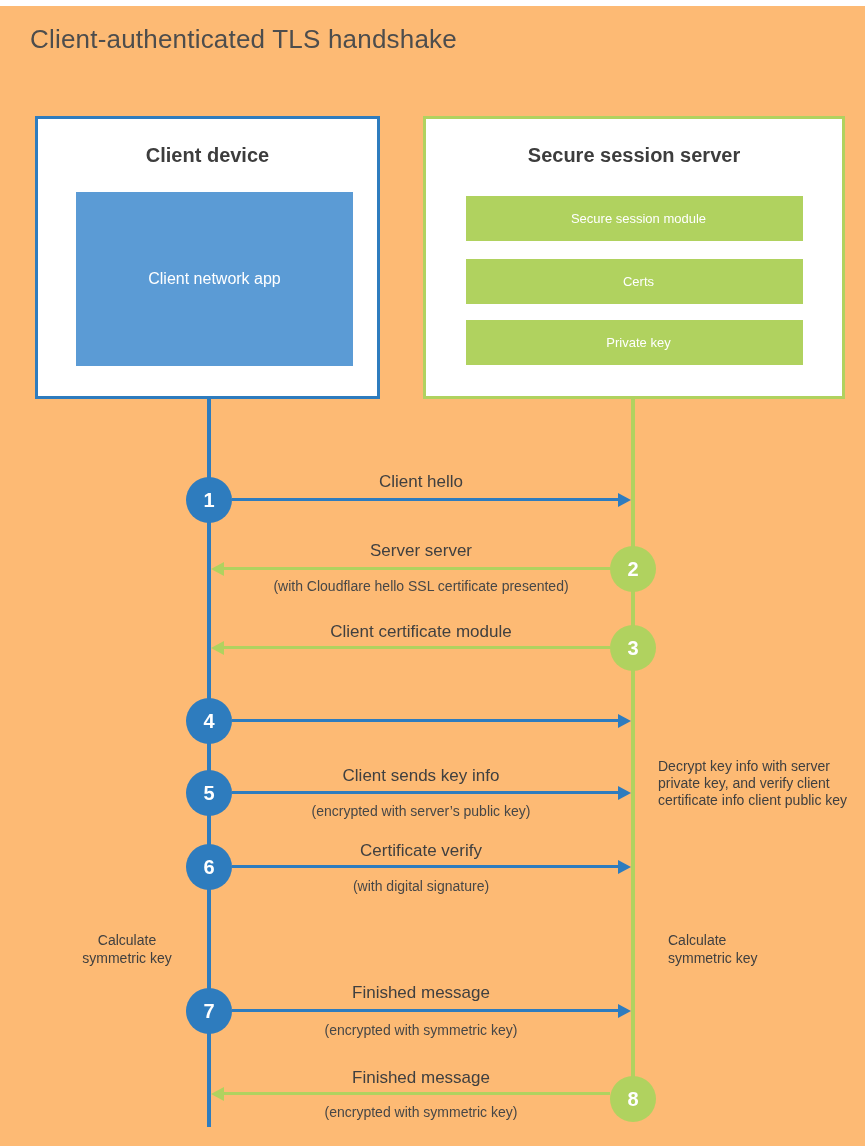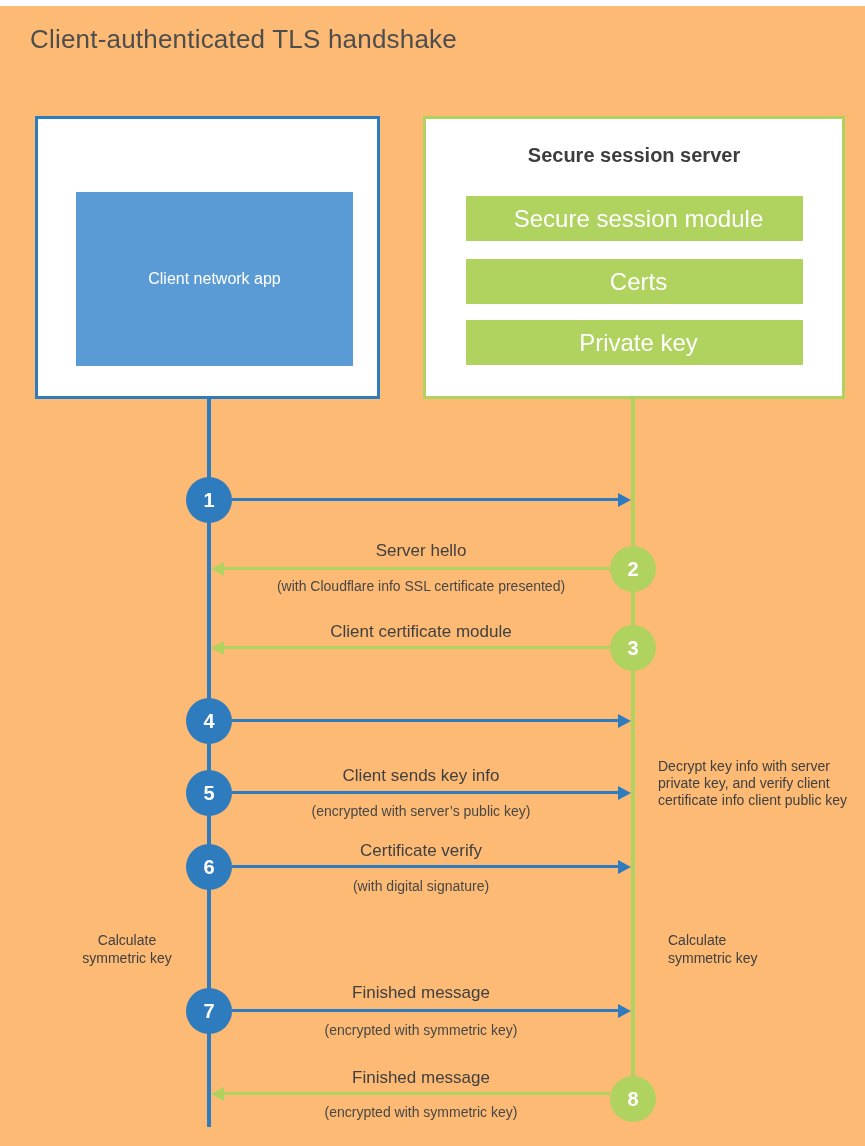--- a/index.html
+++ b/index.html
@@ -28,21 +28,21 @@
   .client-title { left:35px; width:345px; }
   .server-title { left:423px; width:422px; }
   .client-app {
     position:absolute; left:76px; top:186px; width:277px; height:174px;
     background:#5b9bd5; color:#ffffff; font-size:16px;
     display:flex; align-items:center; justify-content:center; 
   }
   .client-app span { display:inline-block; max-width:165px; line-height:1.35; }
   .server-bar {
     position:absolute; left:466px; width:337px; height:45px;
-    background:#b0d25f; color:#ffffff; font-size:24px;
+    background:#b0d25f; color:#ffffff; font-size:13px;
     display:flex; align-items:center; justify-content:center; text-align:center;padding-left:8px;
   }
   .bar-1 { top:190px; }
   .bar-2 { top:253px; }
   .bar-3 { top:314px; }
 
   
   .lifeline { position:absolute; width:4px; }
   .client-line { left:207px; top:393px; height:728px; background:#2e7cbe; }
   .server-line { left:631px; top:393px; height:701px; background:#b0d25f; }
@@ -89,42 +89,44 @@
   .calc-right { left:668px; top:926px; width:110px; text-align:left; }
 </style>
 </head>
 <body>
 
 <div class="canvas">
 
   <div class="page-title">Client-authenticated TLS handshake</div>
 
   <div class="client-box"></div>
+  <div class="box-title client-title">Client device</div>
   <div class="client-app">
     <span>Client network app</span>
   </div>
 
   <div class="server-box"></div>
   <div class="box-title server-title">Secure session server</div>
   <div class="server-bar bar-1">Secure session module</div>
   <div class="server-bar bar-2">Certs</div>
   <div class="server-bar bar-3">Private key</div>
 
   <div class="lifeline client-line"></div>
   <div class="lifeline server-line"></div>
 
+  <div class="step-label" style="top:466px;">Client hello</div>
   <div class="arrow-line a-blue" style="top:492px;"></div>
   <div class="arrow-head h-right" style="top:487px;"></div>
   <div class="step-circle c-blue" style="top:471px;">1</div>
 
-  <div class="step-label" style="top:535px;">Server hello</div>
+  <div class="step-label" style="top:535px;">Server server</div>
   <div class="arrow-line a-green" style="top:561px;"></div>
   <div class="arrow-head h-left" style="top:556px;"></div>
   <div class="step-circle c-green" style="top:540px;">2</div>
-  <div class="step-sub" style="top:572px;">(with Cloudflare info SSL certificate presented)</div>
+  <div class="step-sub" style="top:572px;">(with Cloudflare hello SSL certificate presented)</div>
 
   <div class="step-label" style="top:616px;">Client certificate module</div>
   <div class="arrow-line a-green" style="top:640px;"></div>
   <div class="arrow-head h-left" style="top:635px;"></div>
   <div class="step-circle c-green" style="top:619px;">3</div>
 
   <div class="arrow-line a-blue" style="top:713px;"></div>
   <div class="arrow-head h-right" style="top:708px;"></div>
   <div class="step-circle c-blue" style="top:692px;">4</div>
 

